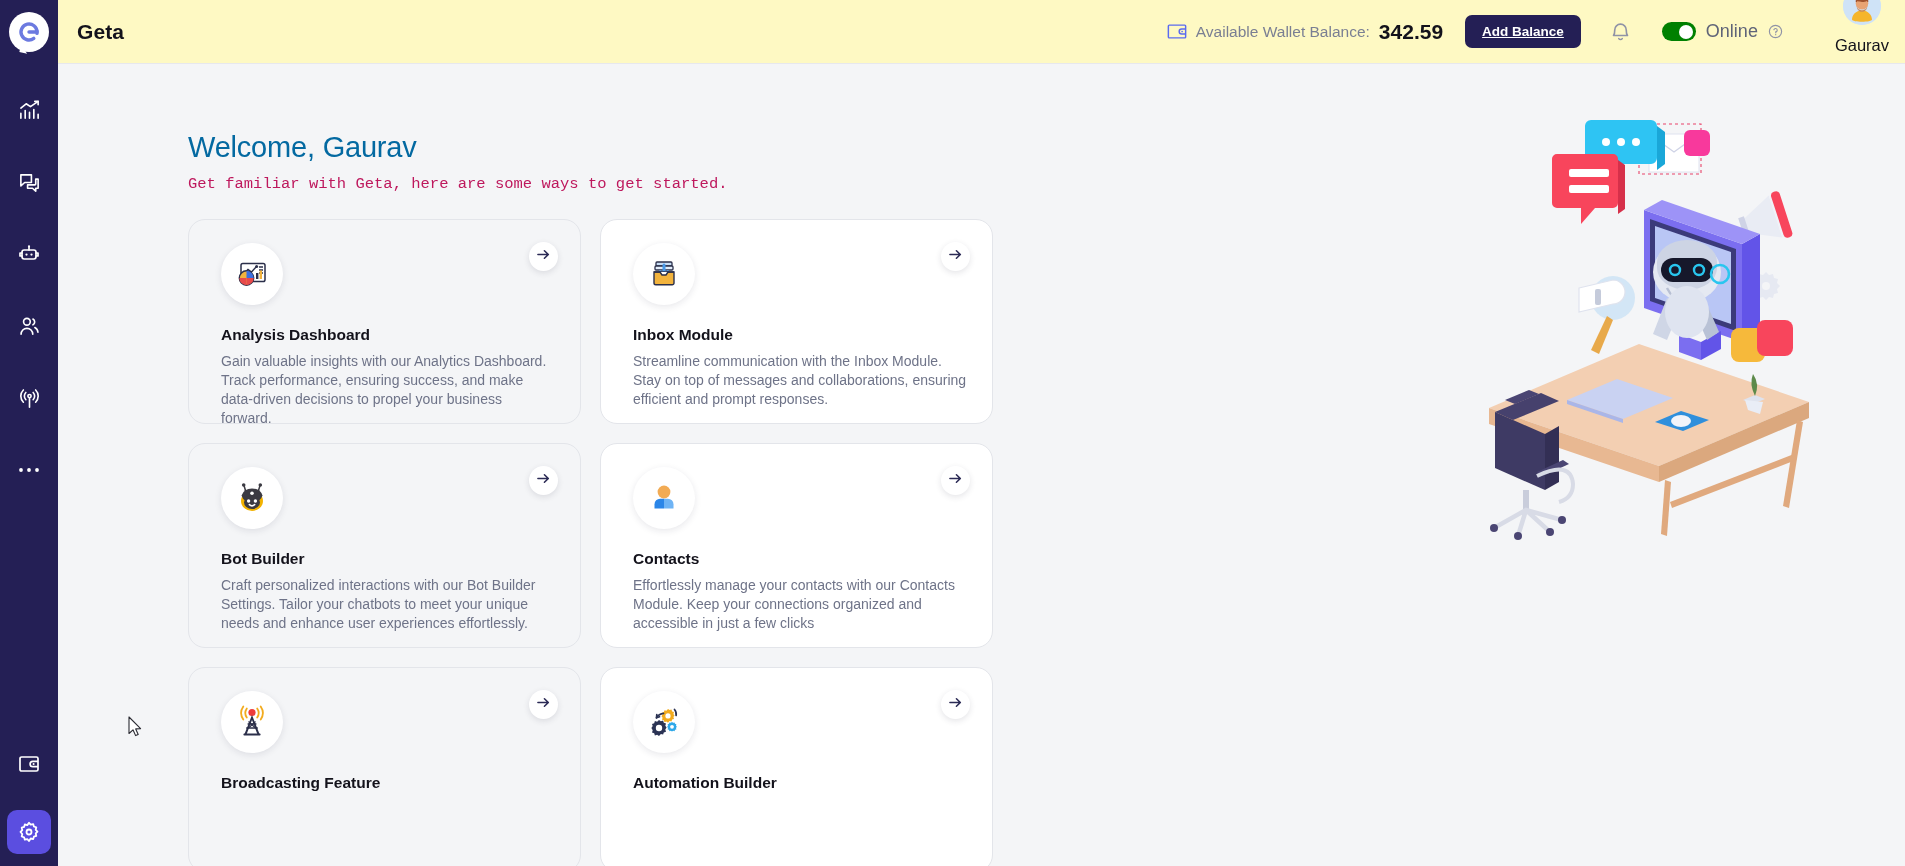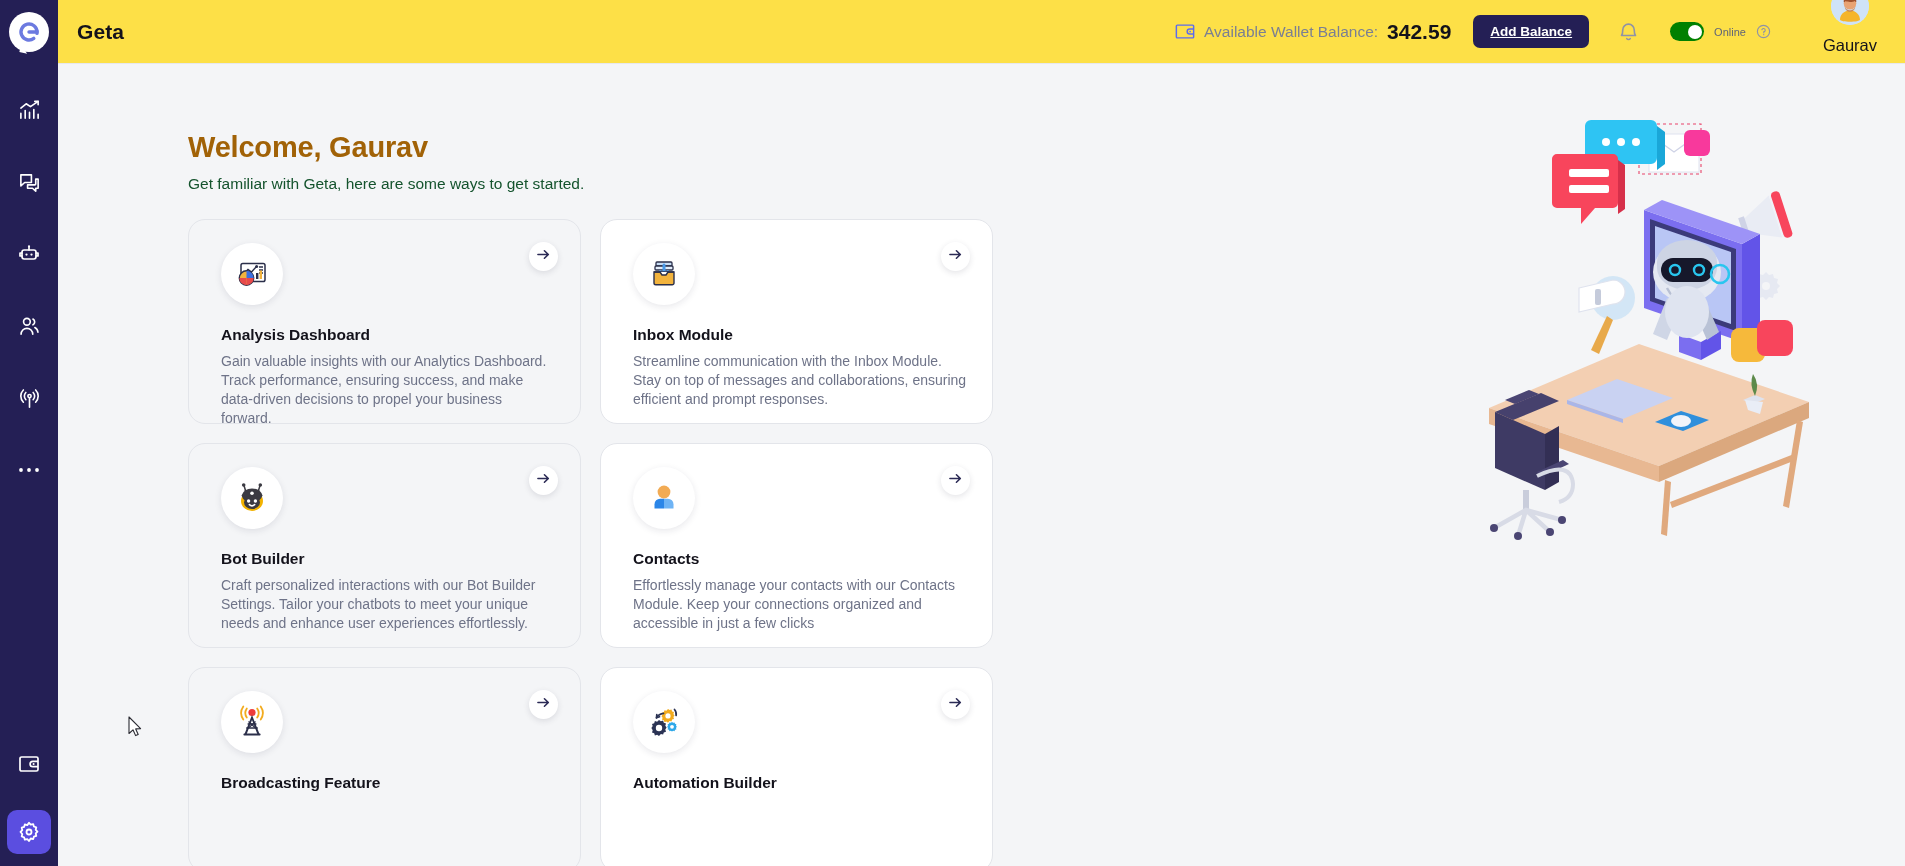--- a/index.html
+++ b/index.html
@@ -50,24 +50,24 @@
     position: absolute; bottom: 0; left: 0; width: 58px;
     display: flex; flex-direction: column; align-items: center;
     padding-bottom: 12px;
   }
   .nav-item.wallet { margin-bottom: 24px; }
   .nav-item.active { background: #5b4ee0; margin-bottom: 0; }
 
   
   .main { flex: 1 1 auto; display: flex; flex-direction: column; min-width: 0; }
   .topbar {
-    height: 64px; background: #fde047;
+    height: 64px; background: #fef9c3;
     border-bottom: 1px solid #e7e8ed;
     display: flex; align-items: center;
-    padding: 0 28px 0 19px;
+    padding: 0 16px 0 19px;
     flex: 0 0 64px;
   }
   .brand { font-size: 21px; font-weight: 700; color: #13121b; letter-spacing: .1px; }
   .topbar-spacer { flex: 1 1 auto; }
   .wallet-chip { display: flex; align-items: center; gap: 9px; margin-right: 22px; }
   .wallet-ico { width: 20px; height: 17px; flex: 0 0 20px; }
   .wallet-label { font-size: 15.5px; color: #7a7f93; }
   .wallet-amount { font-size: 21px; color: #13121b; font-weight: 600; }
   .add-balance {
     background: #241f55; color: #fff; border: none;
@@ -80,42 +80,42 @@
   .bell { margin-right: 30px; cursor: pointer; display:flex; }
   .status-group { display: flex; align-items: center; gap: 10px; margin-right: 52px; }
   .toggle {
     width: 34px; height: 19px; border-radius: 10px; background: #008000;
     position: relative; cursor: pointer; flex: 0 0 34px;
   }
   .toggle .knob {
     position: absolute; top: 2.5px; right: 2.5px;
     width: 14px; height: 14px; border-radius: 50%; background: #fff;
   }
-  .status-text { font-size: 11px; color: #5f6478; }
+  .status-text { font-size: 18px; color: #5f6478; }
   .help-ico { cursor: pointer; display: flex; }
   .user-group { display: flex; align-items: center; gap: 11px; cursor: pointer; flex-direction: column; }
   .avatar {
     width: 38px; height: 38px; border-radius: 50%;
     background: #cfe3f7; overflow: hidden; position: relative; flex: 0 0 38px;
   }
   .user-name { font-size: 16.5px; color: #13121b; font-weight: 500; }
   .caret { margin-left: 2px; display:flex; }
 
   
   .content {
     flex: 1 1 auto; position: relative;
     background: #f4f5f7; overflow: hidden;
   }
   .content-inner { padding: 68px 0 0 130px; position: relative; z-index: 2; }
   .welcome-title {
-    font-size: 29px; font-weight: 700; color: #a16207;
+    font-size: 29px; font-weight: 400; color: #0369a1;
     letter-spacing: -0.2px; line-height: 1.1;
   }
   .welcome-sub {
-    font-size: 15.5px; color: #14532d; margin-top: 11px;
+    font-size: 15.5px; color: #be185d; margin-top: 11px; font-family: Liberation Mono, monospace;
   }
   .cards {
     display: grid;
     grid-template-columns: 393px 393px;
     gap: 19px 19px;
     margin-top: 26px;
   }
   .card {
     background: #f4f5f7;
     border: 1px solid #e3e5ea;

